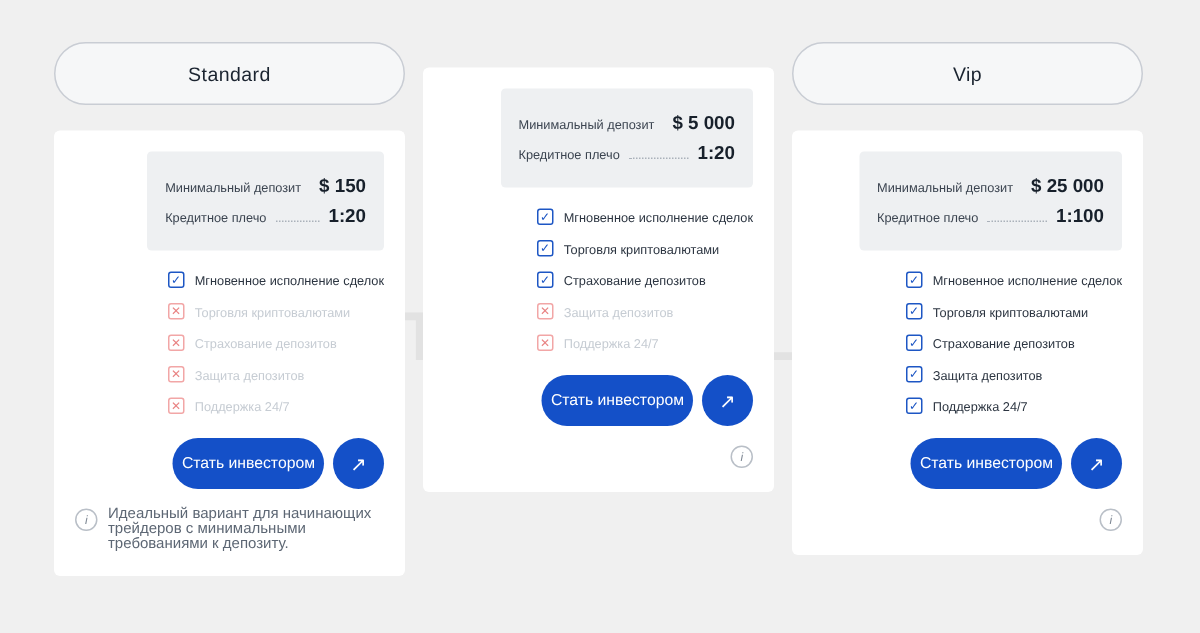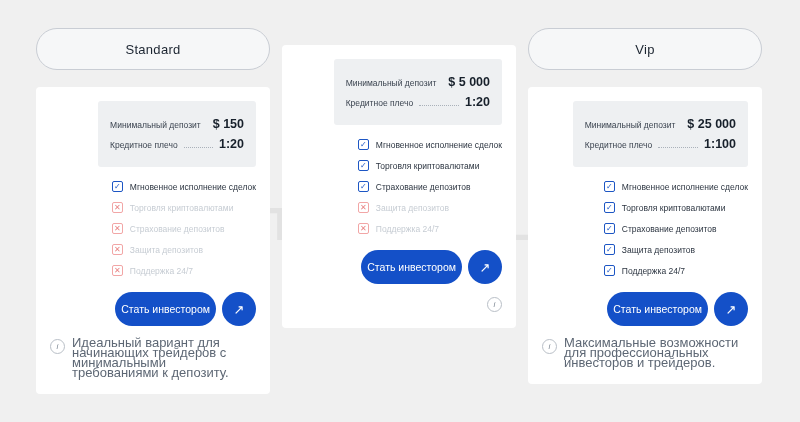--- a/index.html
+++ b/index.html
@@ -199,21 +199,21 @@
     color: #7d8793;
     font-size: 8px;
     font-style: italic;
     display: flex;
     align-items: center;
     justify-content: center;
     flex: 0 0 auto;
     margin-top: 1px;
   }
   .note-text {
-    font-size: 13px;
+    font-size: 10px;
     line-height: 10px;
     color: #5d6774;
   }
 </style>
 </head>
 <body>
 
 <div class="watermark">
   <div>BROKER</div>
   <div>TRIBUNAL</div>
@@ -353,18 +353,17 @@
               <span class="tick">✓</span>
               <span>Поддержка 24/7</span>
             </div>
           </div>
           <div class="cta">
             <button class="cta-main">Стать инвестором</button>
             <div class="cta-arrow">↗</div>
           </div>
           <div class="note">
             <span class="info-icon">i</span>
-            <span class="note-text">Максимальные возможности для профессиональных инвесторов и трейдеров.</span>
           </div>
         </div>
       </div>
     </div>
 </div>
 
 </body></html>

